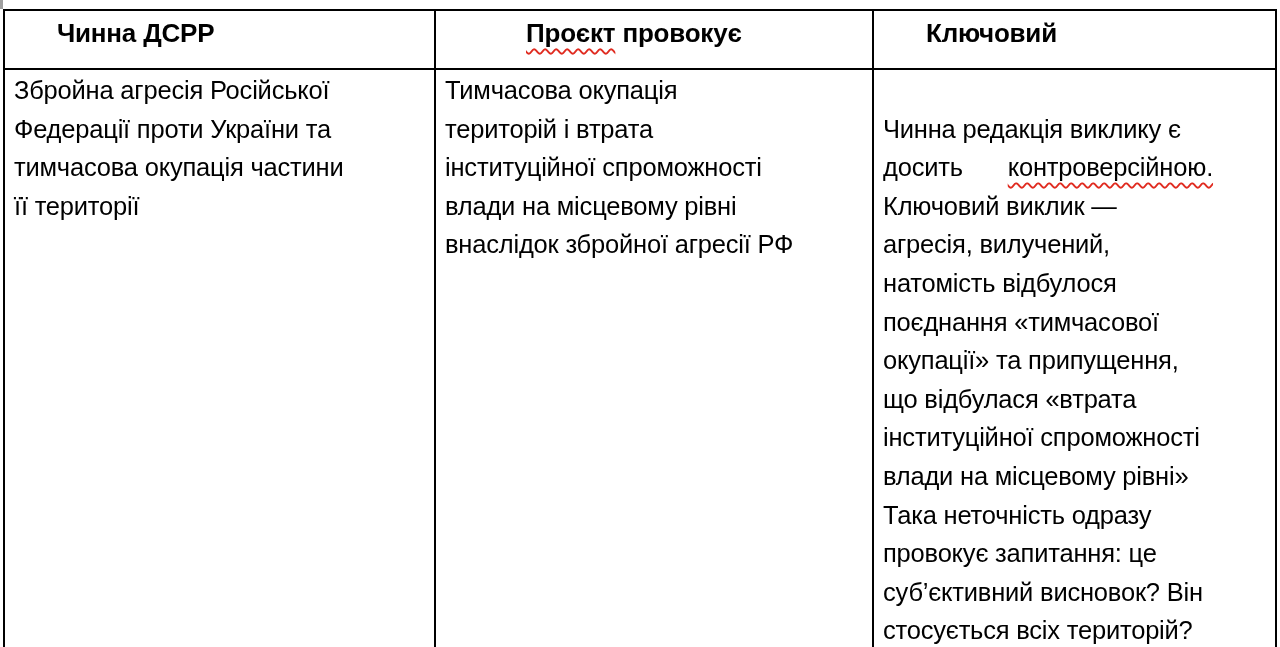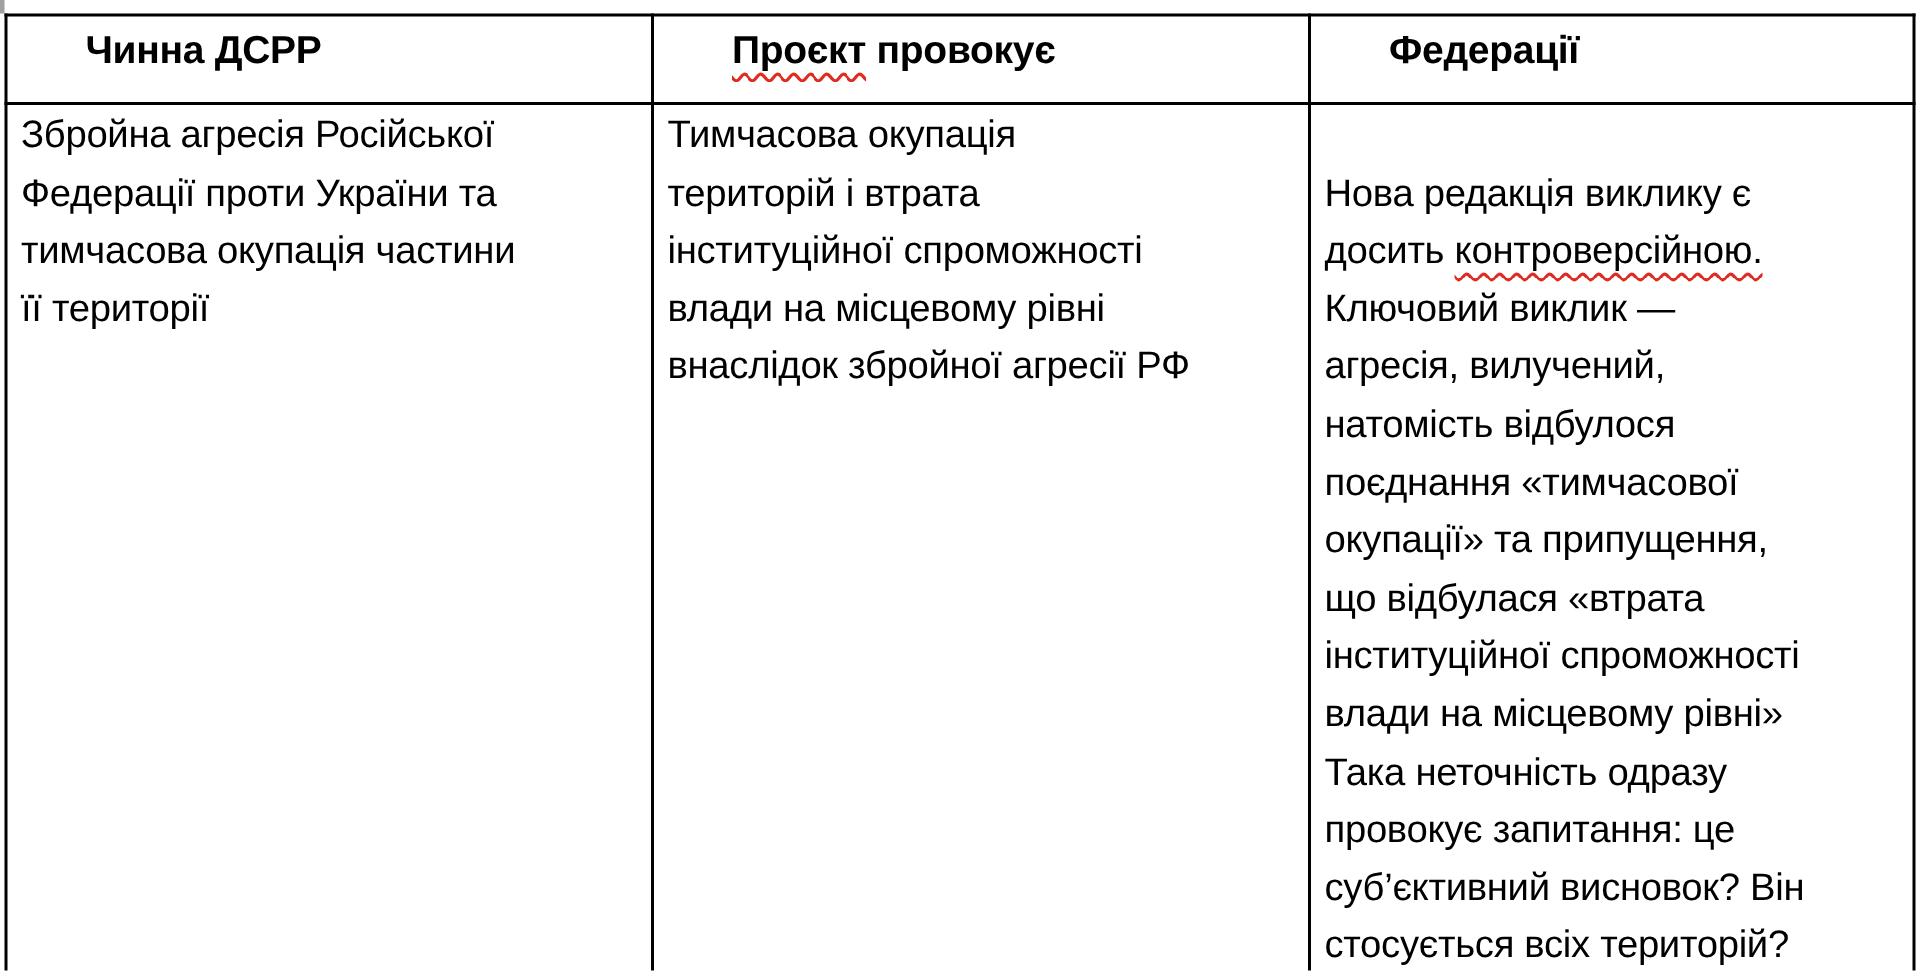--- a/index.html
+++ b/index.html
@@ -56,20 +56,21 @@
     height: 584px;
     white-space: pre-line;
   }
   .squiggle {
     text-decoration-line: underline;
     text-decoration-style: wavy;
     text-decoration-color: #e02b20;
     text-decoration-thickness: 1.5px;
     text-underline-offset: 6px;
     text-decoration-skip-ink: none;
+    margin-left: 38px;
   }
 </style>
 </head>
 <body>
 
 <div class="corner-handle"></div>
 
 <table class="grid">
   <colgroup>
     <col style="width:431px">
@@ -78,37 +79,37 @@
   </colgroup>
   <thead>
     <tr>
       <th class="hdr">
         <span>Чинна ДСРР</span>
       </th>
       <th class="hdr">
         <span class="squiggle">Проєкт</span><span> провокує</span>
       </th>
       <th class="hdr">
-        <span>Федерації</span>
+        <span>Ключовий</span>
       </th>
     </tr>
   </thead>
   <tbody>
     <tr>
       <td class="body-cell">Збройна агресія Російської
 Федерації проти України та
 тимчасова окупація частини
 її території</td>
       <td class="body-cell">Тимчасова окупація
 територій і втрата
 інституційної спроможності
 влади на місцевому рівні
 внаслідок збройної агресії РФ</td>
       <td class="body-cell">
-        <span>Нова редакція виклику є
+        <span>Чинна редакція виклику є
 досить </span><span class="squiggle">контроверсійною.</span><span>
 Ключовий виклик —
 агресія, вилучений,
 натомість відбулося
 поєднання «тимчасової
 окупації» та припущення,
 що відбулася «втрата
 інституційної спроможності
 влади на місцевому рівні»
 Така неточність одразу

